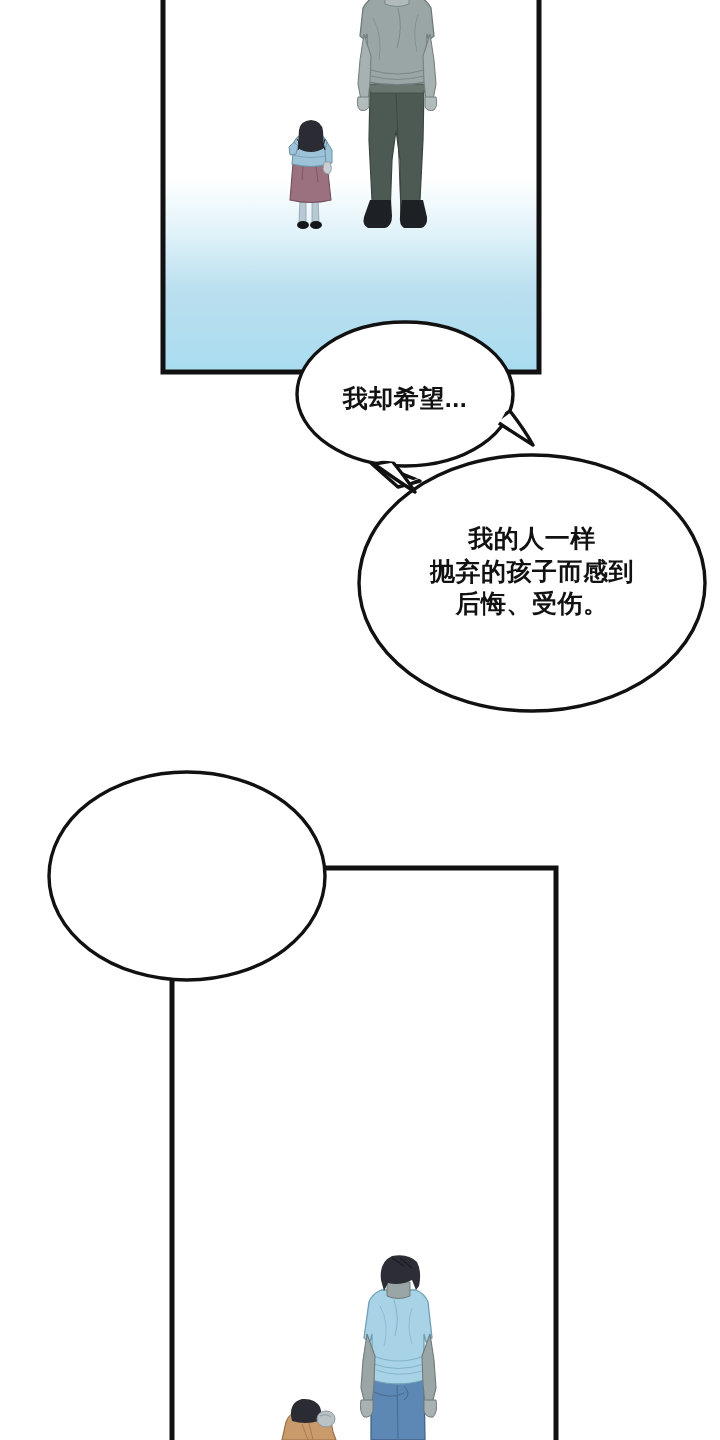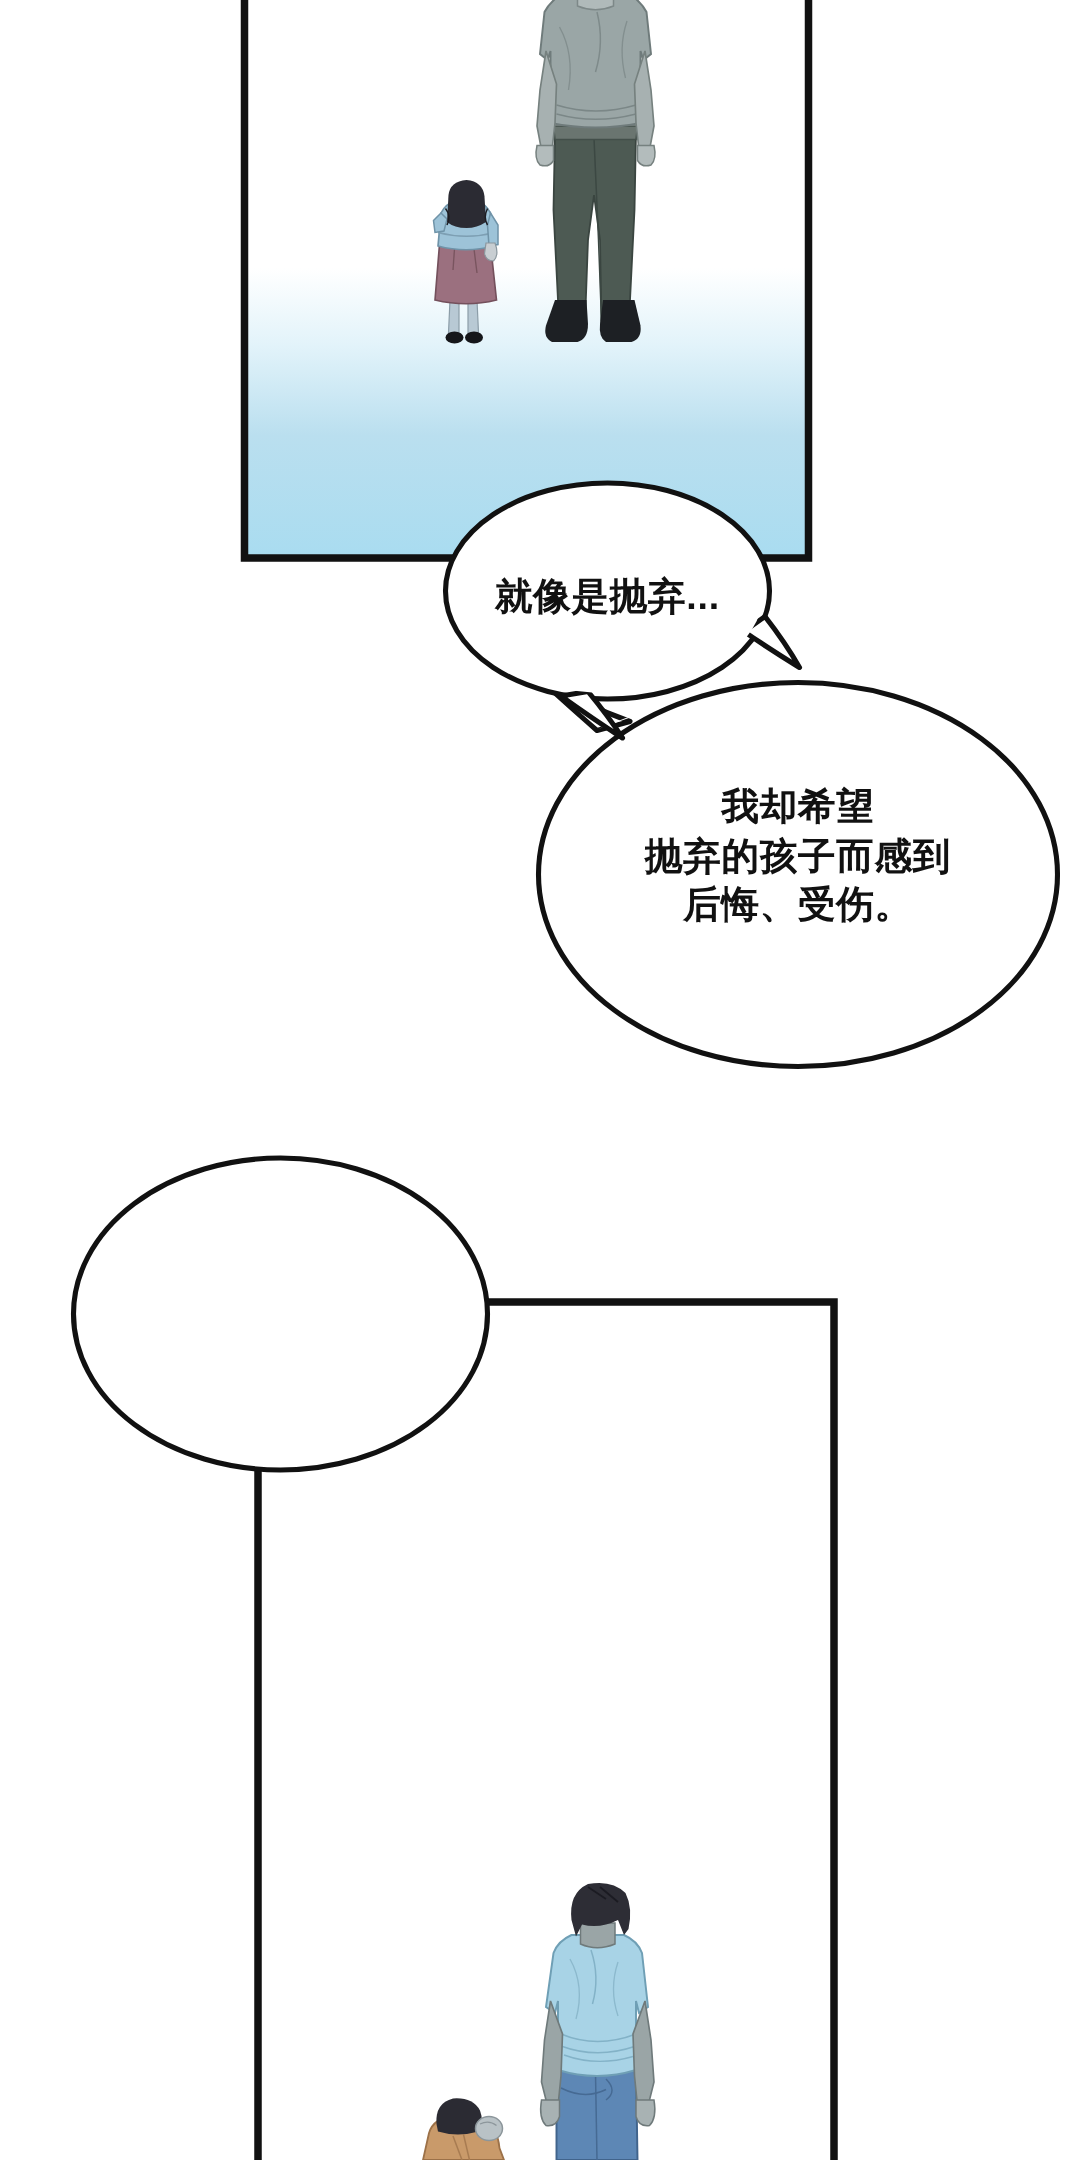--- a/index.html
+++ b/index.html
@@ -204,20 +204,20 @@
       <path d="M510 411 Q524 429 533 445 Q512 432 496 421 Z" fill="#ffffff" stroke="#111111" stroke-width="3.4" stroke-linejoin="round"></path>
 
       <ellipse cx="405" cy="394" rx="104" ry="68" fill="#ffffff" stroke="none"></ellipse>
     </g>
 
     <g>
       <ellipse cx="187" cy="876" rx="138" ry="104" fill="#ffffff" stroke="#111111" stroke-width="3.4"></ellipse>
     </g>
   </svg>
 
-  <div id="bubble1-text" class="bubble-text">就像是抛弃...</div>
-
-  <div id="bubble2-text" class="bubble-text">我却希望
+  <div id="bubble1-text" class="bubble-text">我却希望...</div>
+
+  <div id="bubble2-text" class="bubble-text">我的人一样
 抛弃的孩子而感到
 后悔、受伤。</div>
 
 
 </div>
 
 </body></html>

